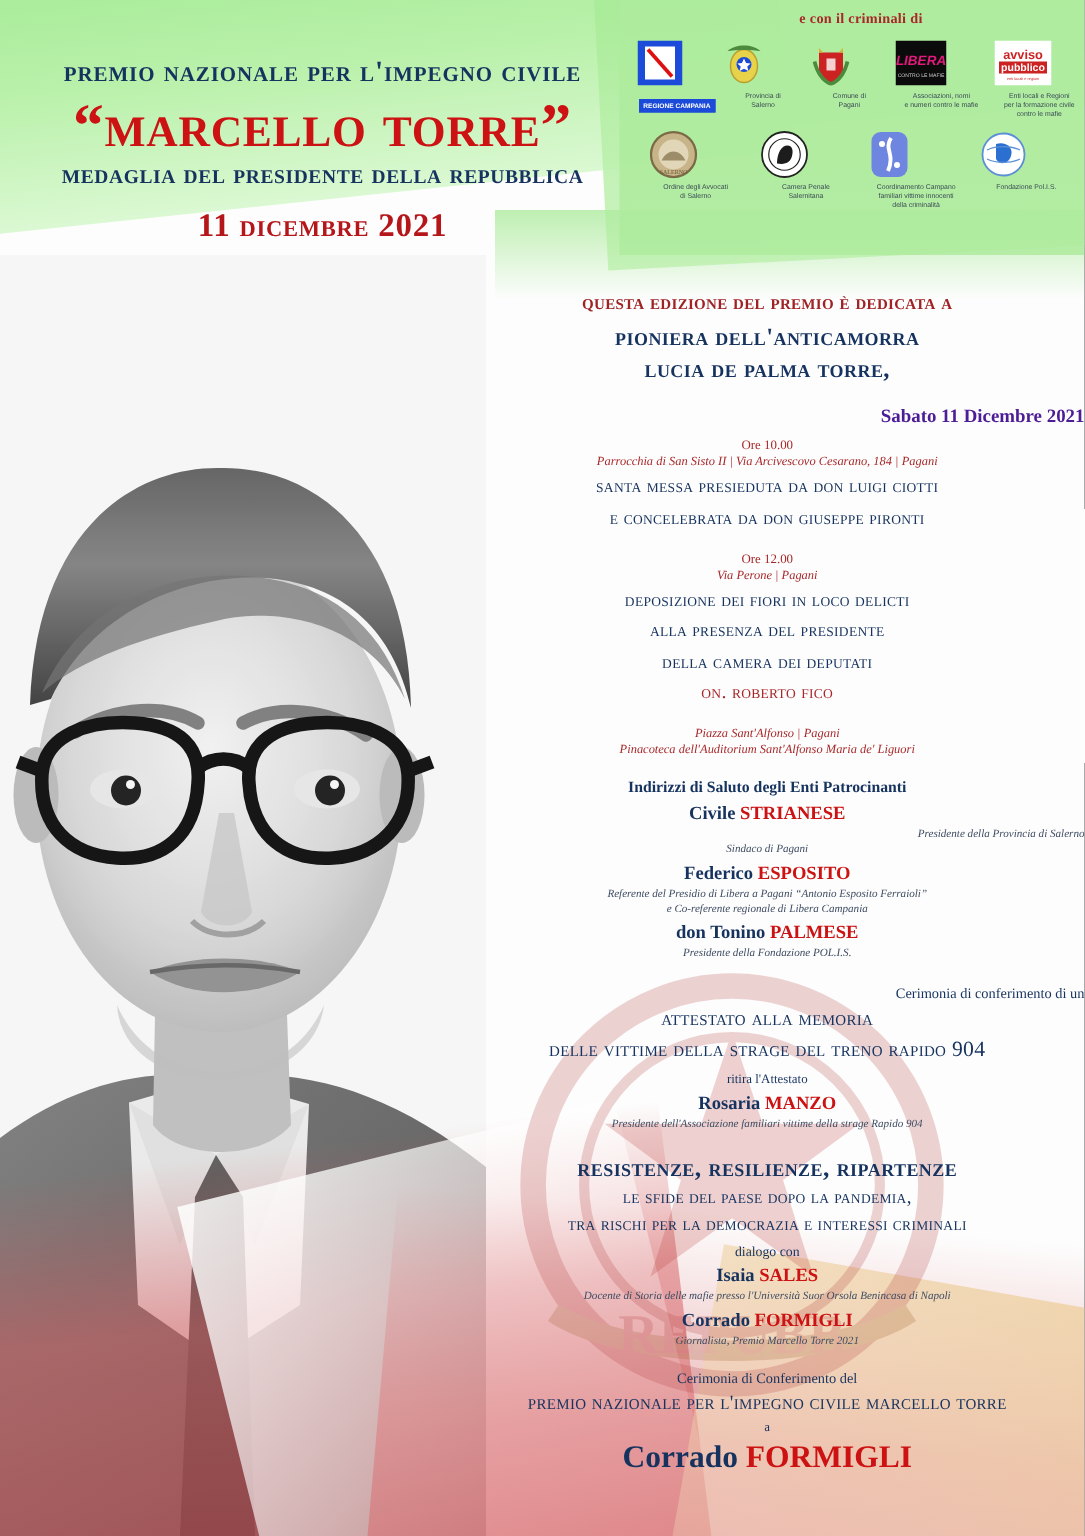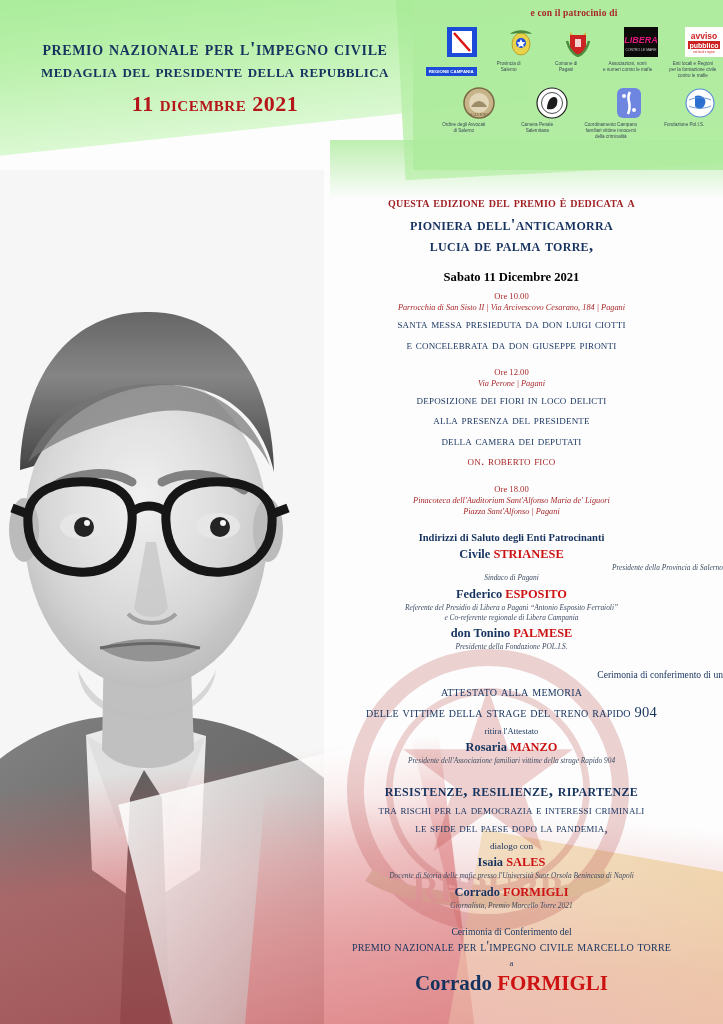--- a/index.html
+++ b/index.html
@@ -86,21 +86,21 @@
   
   .patron-block{position:absolute;left:425px;top:8px;width:298px;}
   .patron-title{
     text-align:center;color:#a8282a;font-weight:bold;font-size:9.5px;
     letter-spacing:.2px;margin-bottom:7px;
   }
   .logo-row{display:flex;justify-content:center;align-items:flex-start;gap:5px;}
   .logo-row.second{margin-top:7px;gap:12px;padding:0 8px;}
   .logo-cell{width:54px;text-align:center;}
   .logo-cell.wide{width:62px;}
-  .logo-mark{height:34px;display:flex;align-items:center;justify-content:flex-end;}
+  .logo-mark{height:34px;display:flex;align-items:center;justify-content:flex-start;}
   .logo-cap{
     font-size:4.6px;line-height:1.3;color:#3a4a55;margin-top:2px;
     font-family:"Liberation Sans",sans-serif;
   }
   .regione-cap{
     display:inline-block;background:#1b4bd8;color:#fff;font-size:4.4px;
     padding:1px 2px;border:1px solid #1b4bd8;margin-top:1px;
     font-family:"Liberation Sans",sans-serif;font-weight:bold;
   }
 
@@ -111,21 +111,21 @@
   }
   .ded-head{
     color:#9f2225;font-size:14.2px;font-weight:bold;font-variant:small-caps;
     text-transform:lowercase;letter-spacing:.2px;
   }
   .ded-name{
     color:#16335f;font-size:16.5px;font-weight:bold;font-variant:small-caps;
     text-transform:lowercase;line-height:1.28;margin-top:3px;letter-spacing:.3px;
   }
   .blk{margin-top:14px;}
-  .day{color:#000000;font-size:12.6px;font-weight:bold;}
+  .day{color:#4c1d95;font-size:12.6px;font-weight:bold;text-align:right;}
   .ore{color:#a8282a;font-size:8.6px;margin-top:6px;}
   .place{color:#a8282a;font-size:8.3px;font-style:italic;margin-top:2px;}
   .act{
     color:#16335f;font-size:13.2px;font-variant:small-caps;text-transform:lowercase;
     line-height:1.32;margin-top:3px;letter-spacing:.2px;
   }
   .act.red{color:#a8282a;}
 
   .sal-title{
     color:#16335f;font-size:10.5px;margin-top:16px;font-weight:bold;
@@ -259,26 +259,27 @@
   <svg class="emblem" viewBox="0 0 200 200">
     <circle cx="100" cy="100" r="78" fill="none" stroke="#b23a3a" stroke-width="10"></circle>
     <circle cx="100" cy="100" r="58" fill="none" stroke="#b23a3a" stroke-width="4"></circle>
     <path d="M100 40 L112 76 L150 76 L120 98 L132 136 L100 113 L68 136 L80 98 L50 76 L88 76 Z" fill="#b8342f"></path>
     <path d="M30 150 C 60 170, 140 170, 170 150" stroke="#9e5b2a" stroke-width="8" fill="none"></path>
     <text x="100" y="166" font-family="Liberation Serif, serif" font-size="22" font-weight="bold" fill="#b23a3a" text-anchor="middle">REPUBB</text>
   </svg>
 
   <div class="header">
     <div class="t-line1">Premio Nazionale per l'Impegno Civile</div>
+    <div class="t-title">“Marcello Torre”</div>
     <div class="t-line3">Medaglia del Presidente della Repubblica</div>
     <div class="t-date">11 Dicembre 2021</div>
   </div>
 
   <div class="patron-block">
-    <div class="patron-title">e con il patrocinio di</div>
+    <div class="patron-title">e con il criminali di</div>
 
     <div class="logo-row">
       <div class="logo-cell">
         <div class="logo-mark">
           <svg width="30" height="30" viewBox="0 0 30 30">
             <rect width="30" height="30" fill="#1b4bd8"></rect>
             <rect x="5" y="4" width="20" height="22" fill="#fff"></rect>
             <path d="M7 6 L23 24" stroke="#d11" stroke-width="2.5"></path>
           </svg>
         </div>
@@ -414,23 +415,22 @@
     <div class="blk">
       <div class="ore">Ore 12.00</div>
       <div class="place">Via Perone | Pagani</div>
       <div class="act">Deposizione dei fiori in Loco Delicti</div>
       <div class="act">alla presenza del Presidente</div>
       <div class="act">della Camera dei Deputati</div>
       <div class="act red">On. Roberto Fico</div>
     </div>
 
     <div class="blk">
-      <div class="ore">Ore 18.00</div>
+      <div class="place">Piazza Sant'Alfonso | Pagani</div>
       <div class="place">Pinacoteca dell'Auditorium Sant'Alfonso Maria de' Liguori</div>
-      <div class="place">Piazza Sant'Alfonso | Pagani</div>
     </div>
 
     <div>
       <div class="sal-title">Indirizzi di Saluto degli Enti Patrocinanti</div>
 
       <div class="person">
         <span>Civile </span><span class="sur">STRIANESE</span>
       </div>
       <div class="role" style="white-space: pre-line; text-align: right;">Presidente della Provincia di Salerno</div>
 
@@ -454,22 +454,22 @@
       <div class="att-main">delle vittime della strage del Treno Rapido 904</div>
       <div class="ritira">ritira l'Attestato</div>
       <div class="person">
         <span>Rosaria </span><span class="sur">MANZO</span>
       </div>
       <div class="role" style="white-space: pre-line;">Presidente dell'Associazione familiari vittime della strage Rapido 904</div>
     </div>
 
     <div>
       <div class="theme">Resistenze, Resilienze, Ripartenze</div>
+      <div class="theme-sub">le sfide del Paese dopo la pandemia,</div>
       <div class="theme-sub">tra rischi per la Democrazia e interessi criminali</div>
-      <div class="theme-sub">le sfide del Paese dopo la pandemia,</div>
       <div class="dialogo">dialogo con</div>
 
       <div class="person">
         <span>Isaia </span><span class="sur">SALES</span>
       </div>
       <div class="role" style="white-space: pre-line;">Docente di Storia delle mafie presso l'Università Suor Orsola Benincasa di Napoli</div>
 
       <div class="person">
         <span>Corrado </span><span class="sur">FORMIGLI</span>
       </div>

